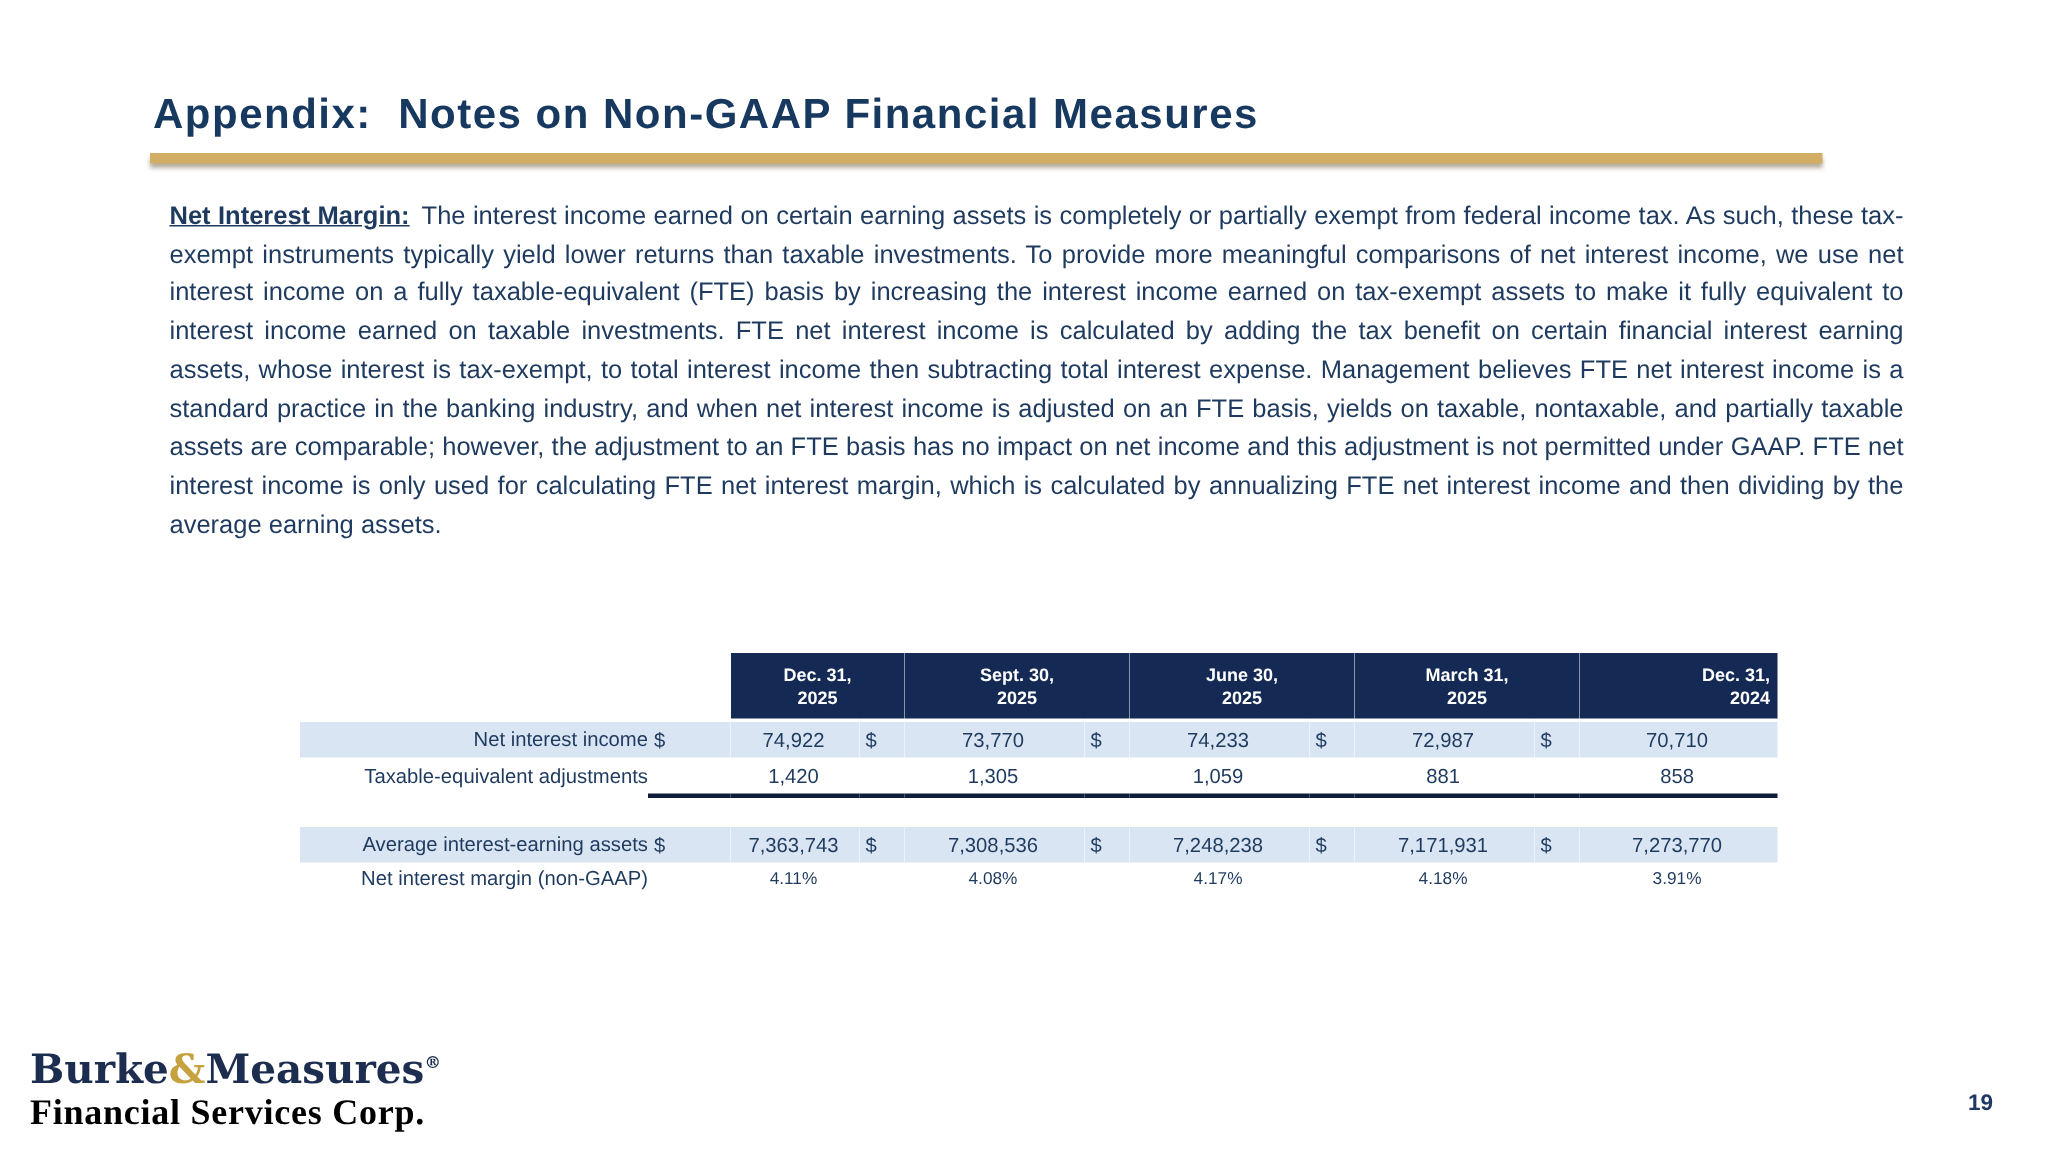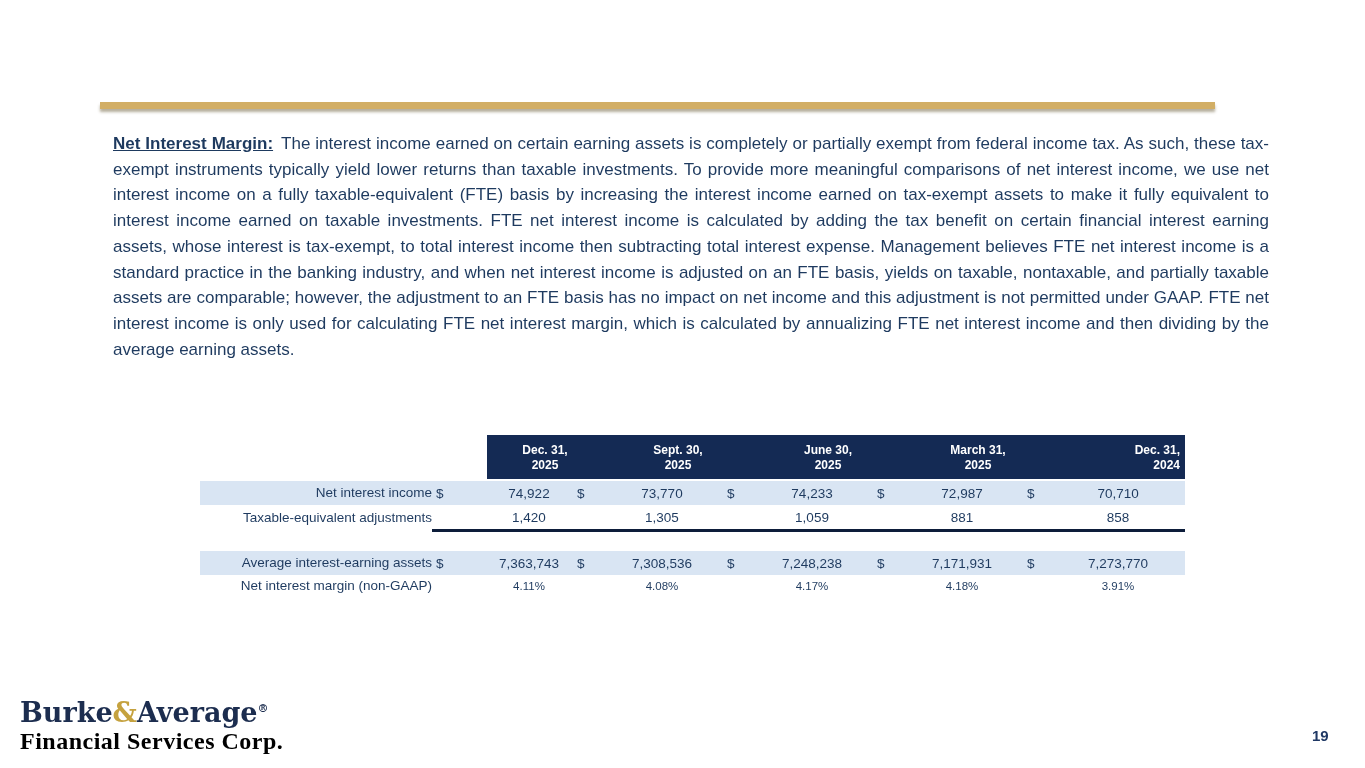--- a/index.html
+++ b/index.html
@@ -51,20 +51,21 @@
   .logo-line1 .amp { color:#c5a23f; }
   .reg { font-size:11px; vertical-align:super; }
   .logo-line2 { font-size:24px; line-height:27px; color:#000000; letter-spacing:0.5px;font-family:Liberation Serif, serif; }
   .page-number { position:absolute; left:1312px; top:727px; font-size:15px; color:#1f3864;font-weight:bold; }
 </style>
 </head>
 <body>
 
 <div class="slide">
 
+  <h1 class="title">Appendix:  Notes on Non-GAAP Financial Measures</h1>
   <div class="gold-bar"></div>
 
   <p class="paragraph"><span class="lead">Net Interest Margin:</span><span>The interest income earned on certain earning assets is completely or partially exempt from federal income tax. As such, these tax-exempt instruments typically yield lower returns than taxable investments. To provide more meaningful comparisons of net interest income, we use net interest income on a fully taxable-equivalent (FTE) basis by increasing the interest income earned on tax-exempt assets to make it fully equivalent to interest income earned on taxable investments. FTE net interest income is calculated by adding the tax benefit on certain financial interest earning assets, whose interest is tax-exempt, to total interest income then subtracting total interest expense. Management believes FTE net interest income is a standard practice in the banking industry, and when net interest income is adjusted on an FTE basis, yields on taxable, nontaxable, and partially taxable assets are comparable; however, the adjustment to an FTE basis has no impact on net income and this adjustment is not permitted under GAAP. FTE net interest income is only used for calculating FTE net interest margin, which is calculated by annualizing FTE net interest income and then dividing by the average earning assets.</span></p>
 
   <table class="fin-table">
     <colgroup>
       <col style="width:232px">
         <col style="width:55px">
         <col style="width:86px">
       <col style="width:30px">
@@ -148,19 +149,19 @@
       <td class="val">4.17%</td>
       <td class="dol"></td>
       <td class="val">4.18%</td>
       <td class="dol"></td>
       <td class="val">3.91%</td>
     </tr>
   </tbody>
     </table>
 
   <div class="logo">
-    <div class="logo-line1"><span>Burke</span><span class="amp">&amp;</span><span>Average</span><span class="reg">®</span></div>
+    <div class="logo-line1"><span>Burke</span><span class="amp">&amp;</span><span>Measures</span><span class="reg">®</span></div>
     <div class="logo-line2">Financial Services Corp.</div>
   </div>
 
   <div class="page-number">19</div>
 
 </div>
 
 </body></html>

